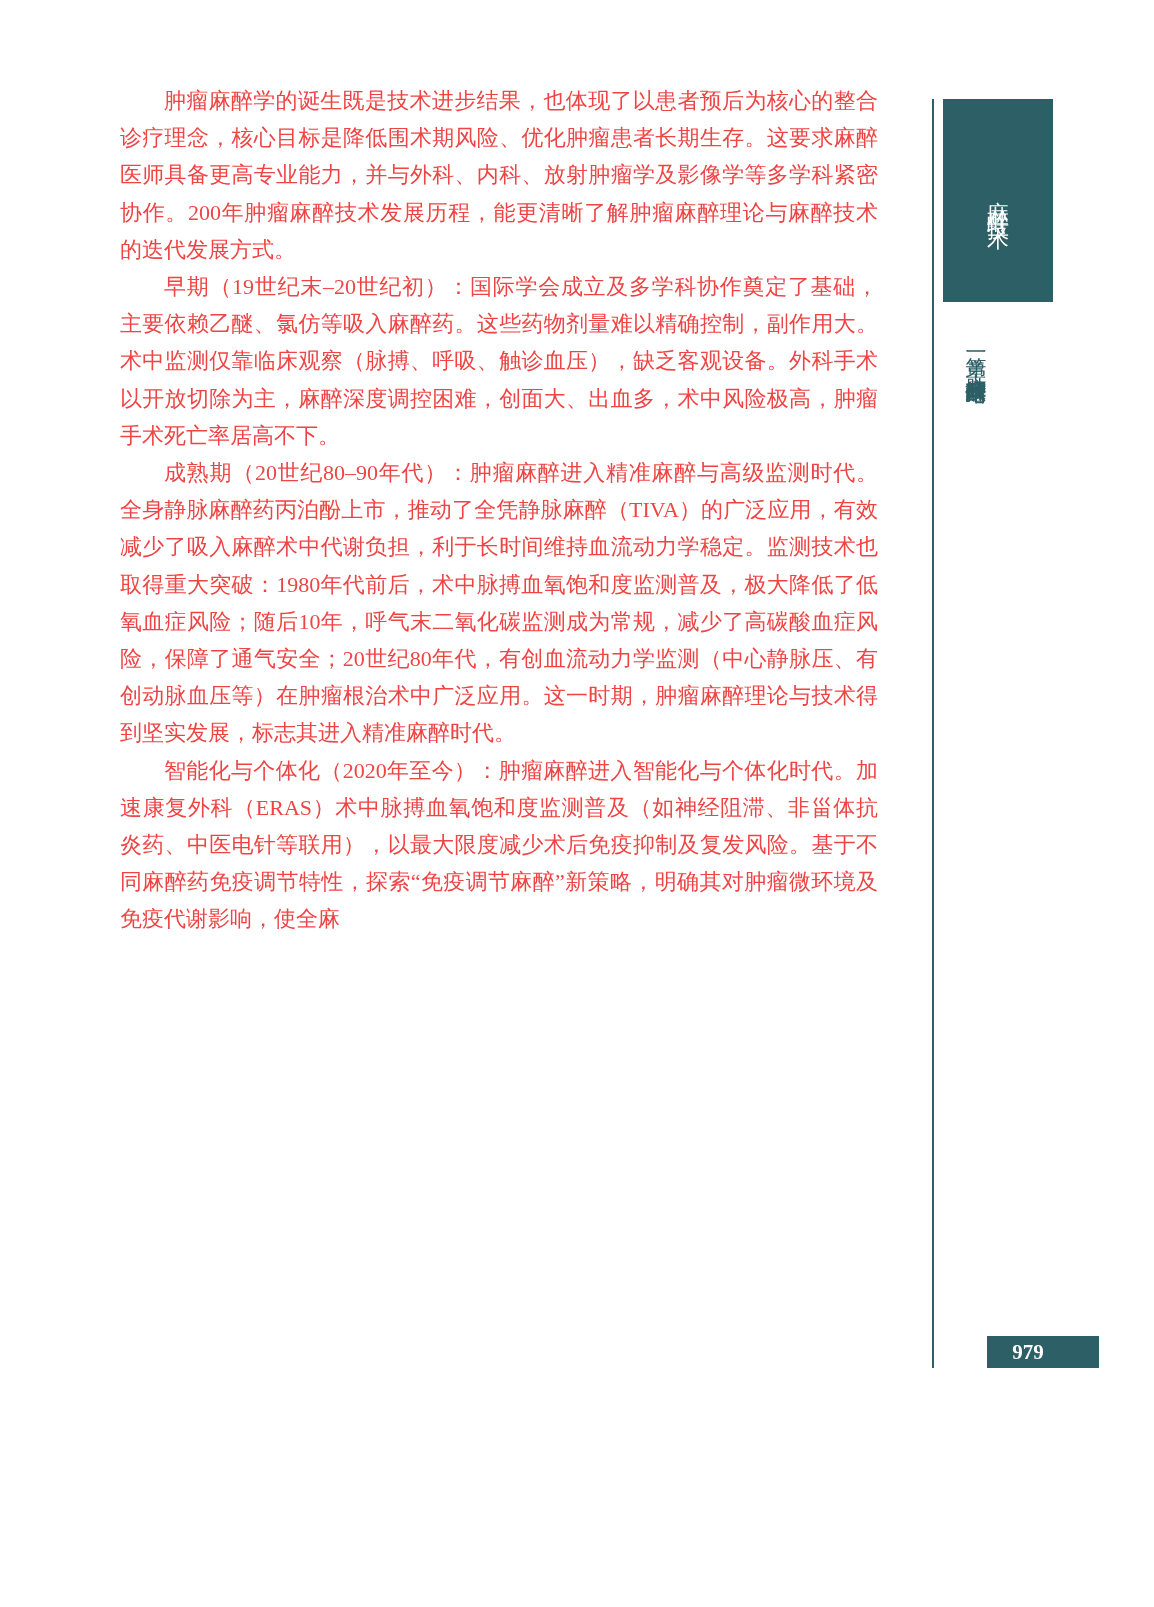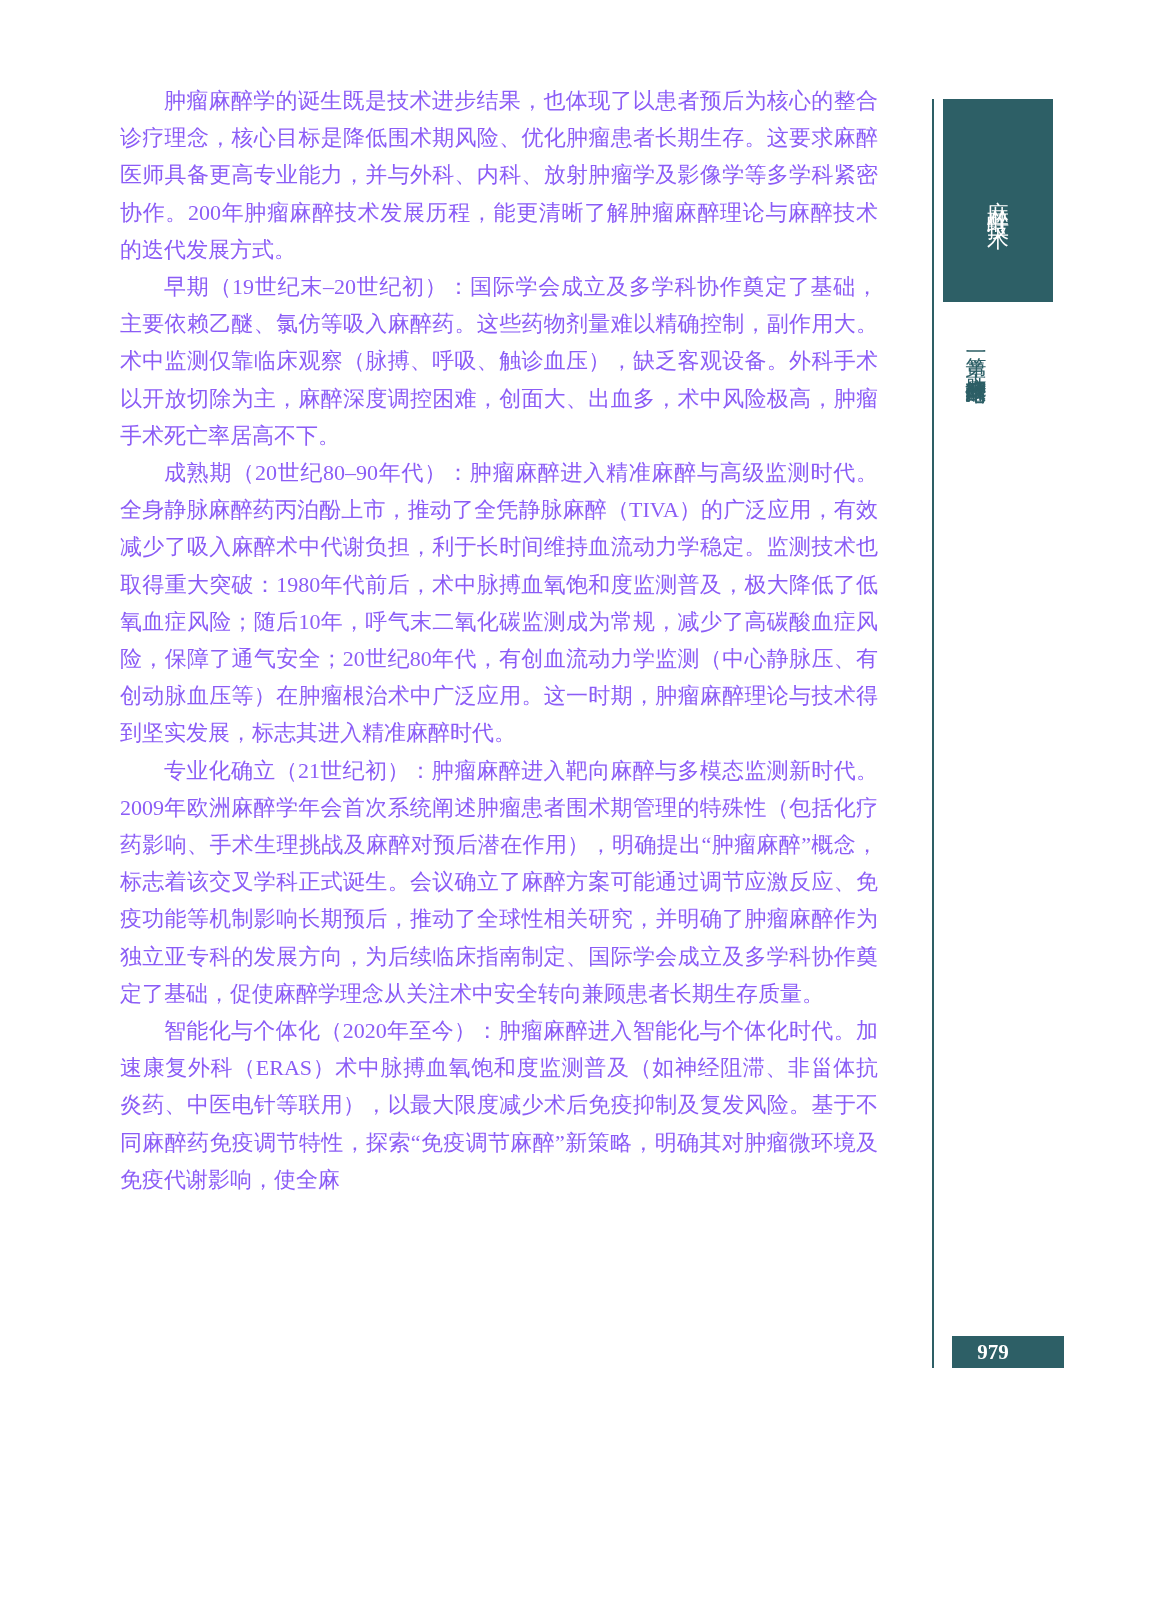--- a/index.html
+++ b/index.html
@@ -13,21 +13,21 @@
     width: 1154px; height: 1607px;
     background: #ffffff;
     overflow: hidden;
   }
   
   .body-text {
     position: absolute;
     left: 120px; top: 82px; width: 758px;
     font-size: 22px;
     line-height: 37.2px;
-    color: #8b5cf6;
+    color: #ef4444;
     text-align: justify;
     text-justify: inter-ideograph;
   }
   .body-text p { margin: 0; text-indent: 2em; }
 
   
   .vrule {
     position: absolute;
     left: 932px; top: 99px;
     width: 2px; height: 1269px;
@@ -56,21 +56,21 @@
     text-orientation: upright;
     color: #2d5f66;
     font-family: "Liberation Sans", sans-serif;
     font-size: 21px;
     letter-spacing: 1px;
     line-height: 1;
   }
   .chapter-label .chapter-title { margin-top: 17px; }
   .page-badge {
     position: absolute;
-    left: 952px; top: 1336px;
+    left: 987px; top: 1336px;
     width: 112px; height: 32px;
     background: #2d5f66;
     display: flex; align-items: center; justify-content: center;
     padding-right: 8px;
     box-sizing: border-box;
   }
   .page-badge .page-num {
     color: #ffffff;
     font-family: "Liberation Serif", serif;
     font-weight: bold;
@@ -80,21 +80,20 @@
 </style>
 </head>
 <body>
 
 <div class="page">
 
   <main class="body-text">
     <p>肿瘤麻醉学的诞生既是技术进步结果，也体现了以患者预后为核心的整合诊疗理念，核心目标是降低围术期风险、优化肿瘤患者长期生存。这要求麻醉医师具备更高专业能力，并与外科、内科、放射肿瘤学及影像学等多学科紧密协作。200年肿瘤麻醉技术发展历程，能更清晰了解肿瘤麻醉理论与麻醉技术的迭代发展方式。</p>
     <p>早期（19世纪末–20世纪初）：国际学会成立及多学科协作奠定了基础，主要依赖乙醚、氯仿等吸入麻醉药。这些药物剂量难以精确控制，副作用大。术中监测仅靠临床观察（脉搏、呼吸、触诊血压），缺乏客观设备。外科手术以开放切除为主，麻醉深度调控困难，创面大、出血多，术中风险极高，肿瘤手术死亡率居高不下。</p>
     <p>成熟期（20世纪80–90年代）：肿瘤麻醉进入精准麻醉与高级监测时代。全身静脉麻醉药丙泊酚上市，推动了全凭静脉麻醉（TIVA）的广泛应用，有效减少了吸入麻醉术中代谢负担，利于长时间维持血流动力学稳定。监测技术也取得重大突破：1980年代前后，术中脉搏血氧饱和度监测普及，极大降低了低氧血症风险；随后10年，呼气末二氧化碳监测成为常规，减少了高碳酸血症风险，保障了通气安全；20世纪80年代，有创血流动力学监测（中心静脉压、有创动脉血压等）在肿瘤根治术中广泛应用。这一时期，肿瘤麻醉理论与技术得到坚实发展，标志其进入精准麻醉时代。</p>
-    <p>专业化确立（21世纪初）：肿瘤麻醉进入靶向麻醉与多模态监测新时代。2009年欧洲麻醉学年会首次系统阐述肿瘤患者围术期管理的特殊性（包括化疗药影响、手术生理挑战及麻醉对预后潜在作用），明确提出“肿瘤麻醉”概念，标志着该交叉学科正式诞生。会议确立了麻醉方案可能通过调节应激反应、免疫功能等机制影响长期预后，推动了全球性相关研究，并明确了肿瘤麻醉作为独立亚专科的发展方向，为后续临床指南制定、国际学会成立及多学科协作奠定了基础，促使麻醉学理念从关注术中安全转向兼顾患者长期生存质量。</p>
     <p>智能化与个体化（2020年至今）：肿瘤麻醉进入智能化与个体化时代。加速康复外科（ERAS）术中脉搏血氧饱和度监测普及（如神经阻滞、非甾体抗炎药、中医电针等联用），以最大限度减少术后免疫抑制及复发风险。基于不同麻醉药免疫调节特性，探索“免疫调节麻醉”新策略，明确其对肿瘤微环境及免疫代谢影响，使全麻</p>
   </main>
 
   <aside>
     <div class="vrule"></div>
 
     <div class="section-tab">
       <span class="tab-text">麻醉技术</span>
     </div>
 

